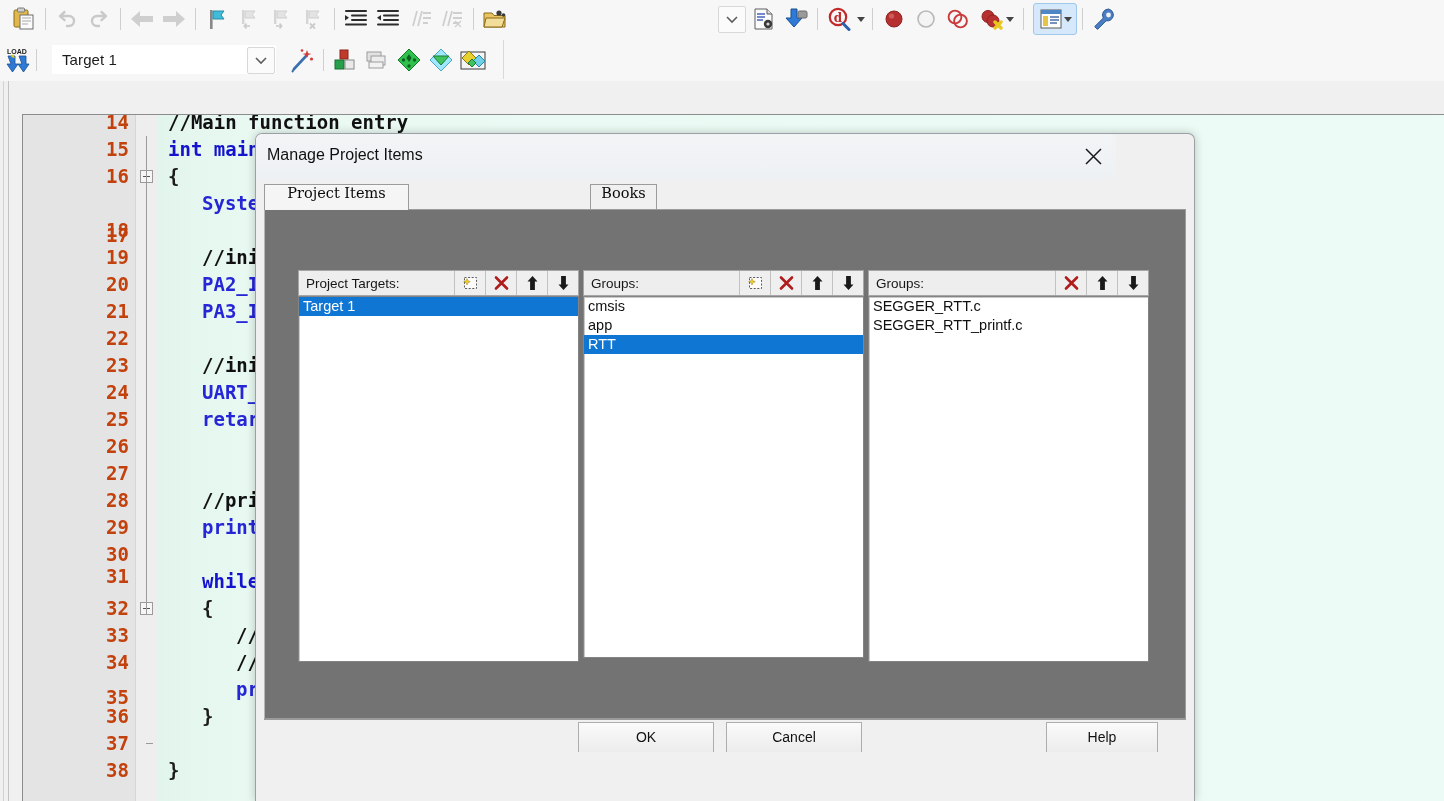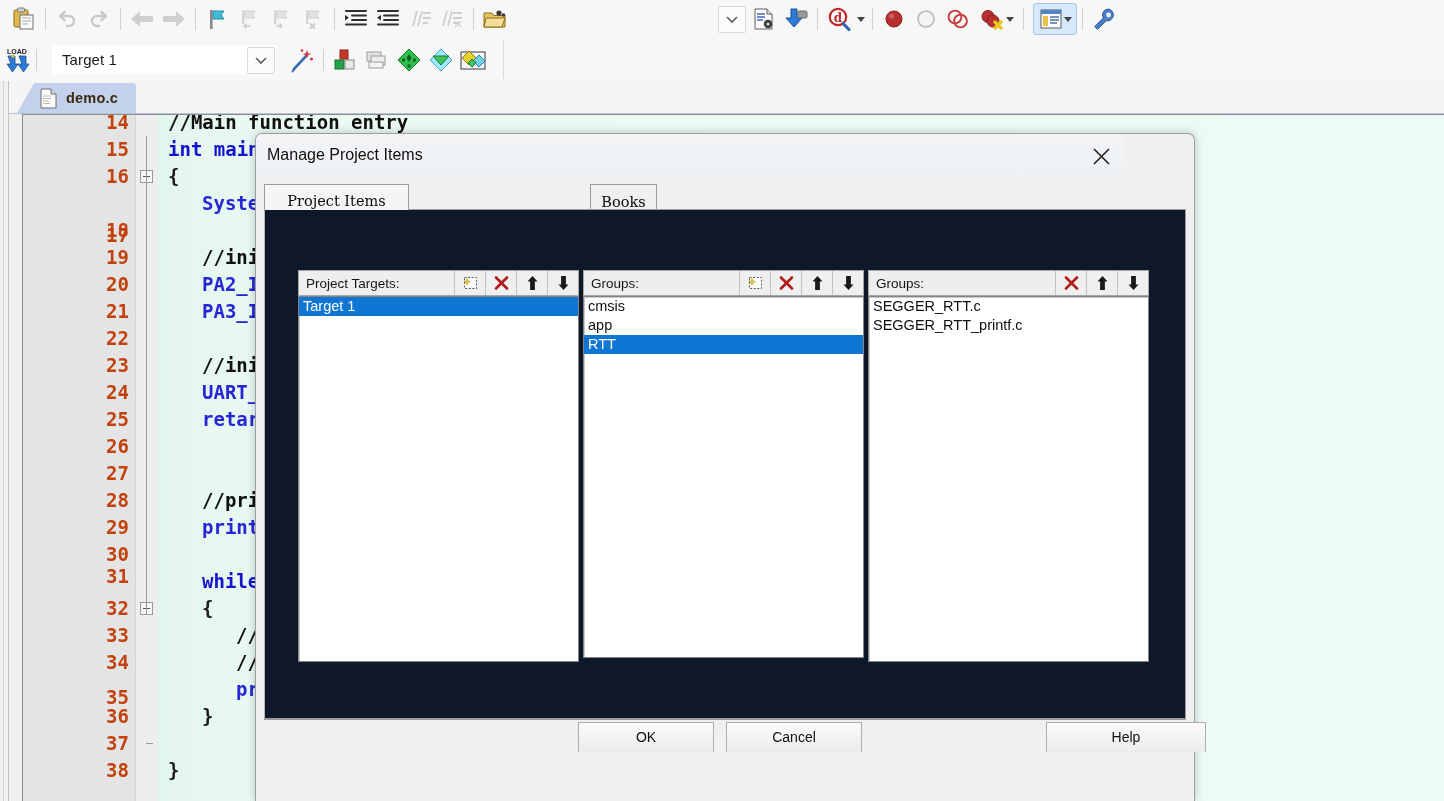--- a/index.html
+++ b/index.html
@@ -135,57 +135,57 @@
     position:absolute;left:255px;top:133px;width:940px;height:668px;
     background:#f0f0f0;
     border:1px solid #9aa0a6;border-bottom:none;
     border-top-left-radius:7px;border-top-right-radius:7px;
     box-shadow:0 0 10px rgba(0,0,0,.22);
     box-sizing:border-box;
   }
   #dlg-title{
     position:absolute;left:0;top:0;width:860px;height:45px;
     background:linear-gradient(180deg,#f2f4f6 0%, #eef1f4 100%);
-    border-top-left-radius:6px;border-top-right-radius:6px;padding-left:8px;
+    border-top-left-radius:6px;border-top-right-radius:6px;
   }
   #dlg-title .ttxt{
     position:absolute;left:11px;top:12px;font-size:16px;color:#101010;
   }
   #dlg-close{
     position:absolute;right:8px;top:8px;width:30px;height:28px;
     display:flex;align-items:center;justify-content:center;
   }
   #dlg-close svg{display:block;}
 
   #tabrow{
     position:absolute;left:8px;top:50px;width:922px;height:26px;
   }
   .dtab{
     position:absolute;top:0;height:26px;box-sizing:border-box;
     font-family:"DejaVu Serif","Liberation Serif",serif;
     font-size:14.5px;color:#0a0a0a;
-    display:flex;align-items:flex-end;justify-content:center;
+    display:flex;align-items:flex-start;justify-content:center;
     border-left:1px solid #9b9b9b;border-right:1px solid #9b9b9b;
     border-top:1px solid #9b9b9b;
     background:#f0f0f0;
   }
   .dtab.sel{
     background:#f5f5f5;border-bottom:1px solid #f5f5f5;font-weight:normal;
     box-shadow:inset 0 2px 0 #f7f7f7;
   }
   #tab-underline{
     position:absolute;left:8px;top:75px;width:922px;height:1px;background:#9b9b9b;
   }
   #tab-underline-cover{
     position:absolute;top:75px;height:2px;background:#f3f3f3;
   }
 
   #dlg-page{
     position:absolute;left:8px;top:76px;width:922px;height:510px;
-    background:#0f172a;
+    background:#737373;
     border-left:1px solid #b7b7b7;border-right:1px solid #9b9b9b;
     border-bottom:1px solid #9b9b9b;box-sizing:border-box;
   }
 
   .panel{position:absolute;top:60px;}
   .panel-head{
     position:absolute;top:0;height:26px;box-sizing:border-box;
     background:#eeeeee;border:1px solid #a6a6a6;
     display:flex;align-items:center;
   }
@@ -460,30 +460,20 @@
       <rect x="2" y="5" width="24" height="17" fill="#f4f4f4" stroke="#3a3a3a"></rect>
       <path d="M10 4l7 7-7 7-7-7z" fill="#e8d02e" stroke="#8a7a10"></path>
       <path d="M20 8l6 6-6 6-6-6z" fill="#6fd0e8" stroke="#2a88a6"></path>
       <path d="M13 12l4 4-4 4-4-4z" fill="#3fc35e" stroke="#1d7a35"></path>
     </svg>
   </div>
 </div>
 
 <div id="editor-wrap">
   <div id="left-rail"></div>
-  <div id="tabstrip">
-    <div id="doc-tab">
-      <svg width="17" height="21" viewBox="0 0 17 21">
-        <path d="M1 1h10l5 5v14H1z" fill="#fafafa" stroke="#6f6f6f"></path>
-        <path d="M11 1v5h5" fill="#dcdcdc" stroke="#6f6f6f"></path>
-        <path d="M3 8h8M3 10.5h8M3 13h6M3 15.5h7" stroke="#b4b4b4" stroke-width=".9"></path>
-      </svg>
-      <span class="tab-label">demo.c</span>
-    </div>
-  </div>
   <div id="editor-body">
     <div id="gutter">
         <div class="ln" style="top: -6px;">14</div>
         <div class="ln" style="top: 21px;">15</div>
         <div class="ln" style="top: 48px;">16</div>
         <div class="ln" style="top: 75px; margin-top: 32px;">17</div>
         <div class="ln" style="top: 102px;">18</div>
         <div class="ln" style="top: 129px;">19</div>
         <div class="ln" style="top: 156px;">20</div>
         <div class="ln" style="top: 183px;">21</div>
@@ -649,17 +639,17 @@
   </div>
 
   <div id="dlg-bottom-sep"></div>
   <div id="bottom-btns">
       <div class="bbtn" style="left: 322px; width: 136px;">
         <span>OK</span>
       </div>
       <div class="bbtn" style="left: 470px; width: 136px;">
         <span>Cancel</span>
       </div>
-      <div class="bbtn" style="left: 790px; width: 160px;">
+      <div class="bbtn" style="left: 790px; width: 112px;">
         <span>Help</span>
       </div>
     </div>
 </div>
 
 </body></html>

